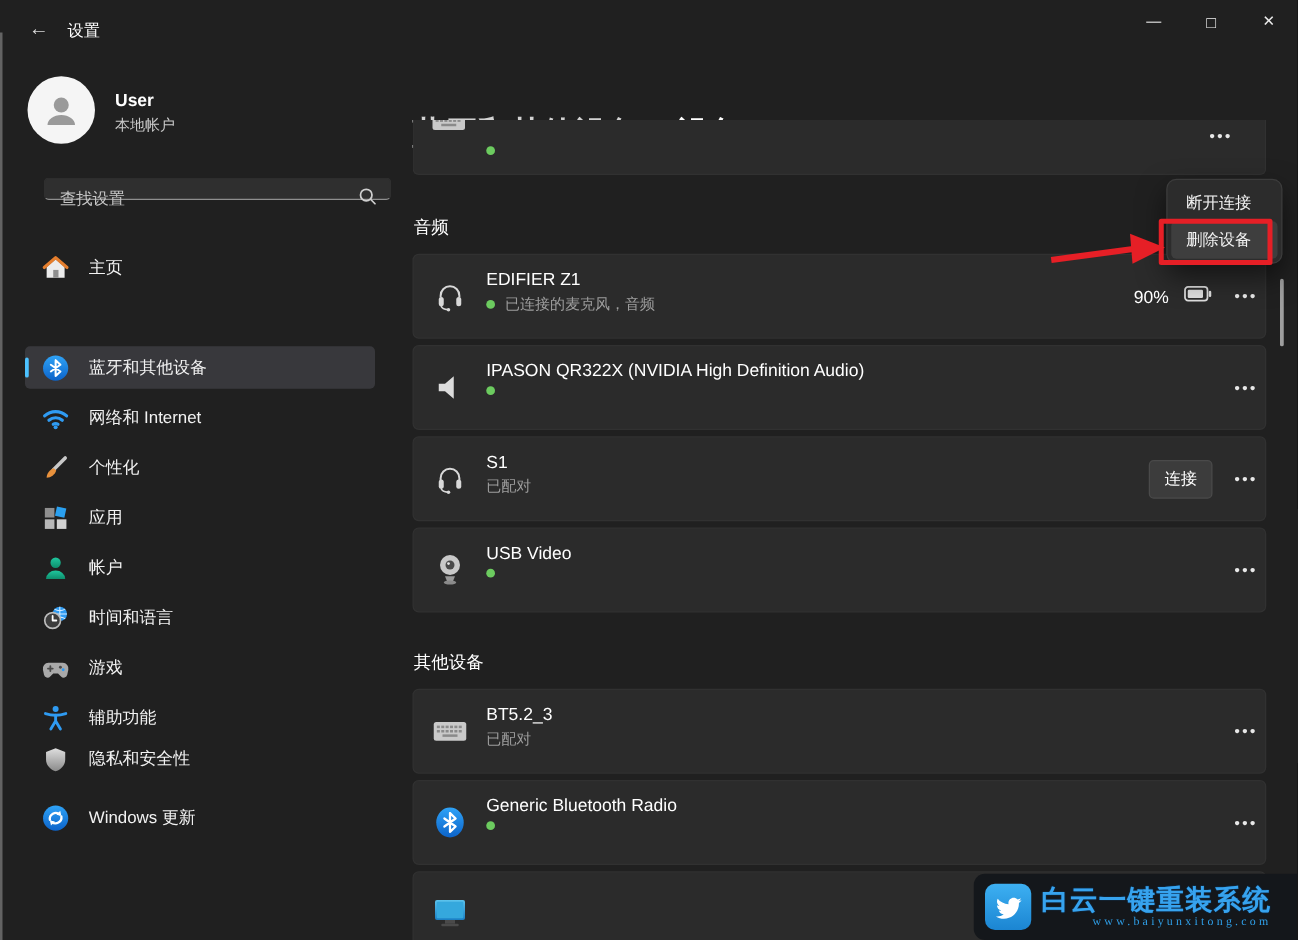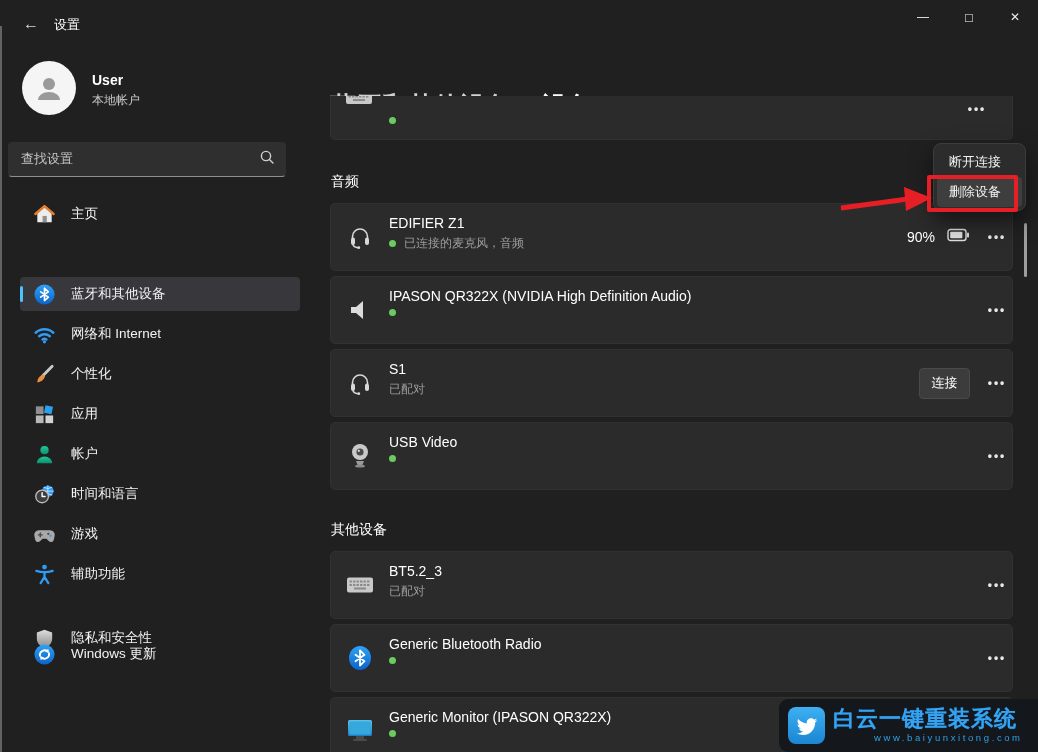--- a/index.html
+++ b/index.html
@@ -17,21 +17,21 @@
   .app-title{position:absolute;left:54px;top:16px;font-size:13px;color:#fff;}
   .win-controls{position:absolute;right:0;top:0;display:flex;}
   .win-btn{width:46px;height:34px;display:flex;align-items:center;justify-content:center;color:#ededed;font-size:12px;}
   .win-btn.max{font-size:13px;}
 
   
   .sidebar{position:absolute;left:0;top:48px;width:330px;bottom:0;}
   .avatar{position:absolute;left:22px;top:13px;width:54px;height:54px;border-radius:50%;background:#f5f5f5;display:flex;align-items:center;justify-content:center;}
   .user-name{position:absolute;left:92px;top:24px;font-size:14px;font-weight:700;color:#fff;}
   .user-type{position:absolute;left:92px;top:44px;font-size:12px;color:#c9c9c9;}
-  .search{position:absolute;left:8px;top:94px;width:278px;height:35px;background:#2f2f2f;border:1px solid #2f2f2f;border-bottom:1px solid #8f8f8f;border-radius:4px;box-sizing:border-box;font-family:Liberation Mono, monospace;}
+  .search{position:absolute;left:35px;top:94px;width:278px;height:18px;background:#2f2f2f;border:1px solid #2f2f2f;border-bottom:1px solid #8f8f8f;border-radius:4px;box-sizing:border-box;font-family:Liberation Mono, monospace;}
   .search .ph{position:absolute;left:12px;top:7px;font-size:13px;color:#c6c6c6;}
   .search .mag{position:absolute;right:10px;top:6px;}
   .nav-item{position:absolute;left:20px;width:280px;height:34px;display:flex;align-items:center;gap:15px;padding-left:12px;box-sizing:border-box;border-radius:4px;cursor:pointer;}
   .nav-item .ic{width:24px;height:24px;flex:0 0 24px;display:flex;align-items:center;justify-content:center;}
   .nav-item .lbl{font-size:13.5px;color:#f2f2f2;white-space:nowrap;}
   .nav-item.sel{background:#38383c;}
   .nav-item.sel::before{content:"";position:absolute;left:0;top:9px;width:3px;height:16px;border-radius:2px;background:#4cc2ff;}
 
   
   .crumbs{position:absolute;left:330px;top:57px;display:flex;align-items:baseline;}
@@ -55,21 +55,21 @@
 
   
   .flyout{position:absolute;left:933px;top:143px;width:93px;background:#2c2c2c;border:1px solid #3c3c3c;border-radius:8px;padding:3px;box-sizing:border-box;box-shadow:0 10px 22px rgba(0,0,0,.55);z-index:20;}
   .flyout .mi{height:30px;display:flex;align-items:center;padding-left:12px;font-size:13px;color:#f2f2f2;border-radius:4px;cursor:pointer;}
   .flyout .mi.hover{background:#3e3e3e;}
   .red-box{position:absolute;left:927px;top:175px;width:91px;height:37px;border:4px solid #e61f26;border-radius:2px;box-sizing:border-box;z-index:30;}
   .red-arrow{position:absolute;left:836px;top:184px;z-index:30;}
 
   
   .scroll-thumb{position:absolute;left:1024px;top:223px;width:3px;height:54px;background:#9e9e9e;border-radius:2px;z-index:15;cursor:pointer;}
-  .watermark{position:absolute;left:779px;top:699px;width:259px;height:53px;background:#14171b;border-radius:9px 0 0 9px;display:flex;align-items:center;z-index:40;}
+  .watermark{position:absolute;left:779px;top:699px;width:259px;height:53px;background:#14171b;border-radius:9px 0 0 9px;display:flex;align-items:center;z-index:40;font-family:Liberation Serif, serif;}
   .wm-logo{width:37px;height:37px;margin-left:9px;border-radius:8px;background:linear-gradient(180deg,#3db0f2,#1b85d2);display:flex;align-items:center;justify-content:center;flex:0 0 37px;}
   .wm-col{margin-left:8px;}
   .wm-title{font-size:22px;font-weight:700;color:#37a3ee;line-height:22px;letter-spacing:1px;text-shadow:0 0 1px #0b5ea8;white-space:nowrap;}
   .wm-url{font-size:9.5px;color:#2f9fe8;letter-spacing:2.6px;margin-top:2px;white-space:nowrap;margin-left:41px;}
 </style>
 </head>
 <body>
 
 <svg width="0" height="0" style="position:absolute">
   <defs>
@@ -221,21 +221,21 @@
     <div class="nav-item" style="top:509px">
       <span class="ic">
         <svg width="23" height="23" viewBox="0 0 24 24">
             <circle cx="12" cy="4.3" r="2.5" fill="#2f9bf2"></circle>
             <path d="M3.5 8.2 Q12 11 20.5 8.2" fill="none" stroke="#2f9bf2" stroke-width="2.4" stroke-linecap="round"></path>
             <path d="M12 9.5 V14.5 M12 14.5 L8 21 M12 14.5 L16 21" fill="none" stroke="#2f9bf2" stroke-width="2.4" stroke-linecap="round" stroke-linejoin="round"></path>
           </svg>
       </span>
       <span class="lbl">辅助功能</span>
     </div>
-    <div class="nav-item" style="top:573px">
+    <div class="nav-item" style="top:542px">
       <span class="ic">
         <svg width="23" height="23" viewBox="0 0 24 24">
             <path d="M12 2.8 L20 5.8 V12 C20 17 16.4 20.6 12 22 C7.6 20.6 4 17 4 12 V5.8 Z" fill="url(#gShield)"></path>
           </svg>
       </span>
       <span class="lbl">隐私和安全性</span>
     </div>
     <div class="nav-item" style="top:589px">
       <span class="ic">
         <svg width="23" height="23" viewBox="0 0 24 24">
@@ -427,26 +427,20 @@
 
   <div class="card" style="top:697px">
     <span class="dev-icon">
       <svg width="28" height="26" viewBox="0 0 28 26">
           <rect x="2" y="2" width="24" height="16" rx="1.6" fill="url(#gMon)"></rect>
           <rect x="3.4" y="3.4" width="21.2" height="13.2" rx=".8" fill="#35a8dd"></rect>
           <rect x="10" y="18" width="8" height="3" fill="#4a4a4a"></rect>
           <rect x="7" y="21" width="14" height="2" rx="1" fill="#4a4a4a"></rect>
         </svg>
     </span>
-    <div class="dev-text">
-      <div class="dev-title">Generic Monitor (IPASON QR322X)</div>
-      <div class="dev-sub">
-          <span class="dot"></span>
-        </div>
-    </div>
     <div class="row-right">
       <button class="more">•••</button>
     </div>
   </div>
 
   <div class="flyout">
     <div class="mi">断开连接</div>
     <div class="mi hover">删除设备</div>
   </div>
 

